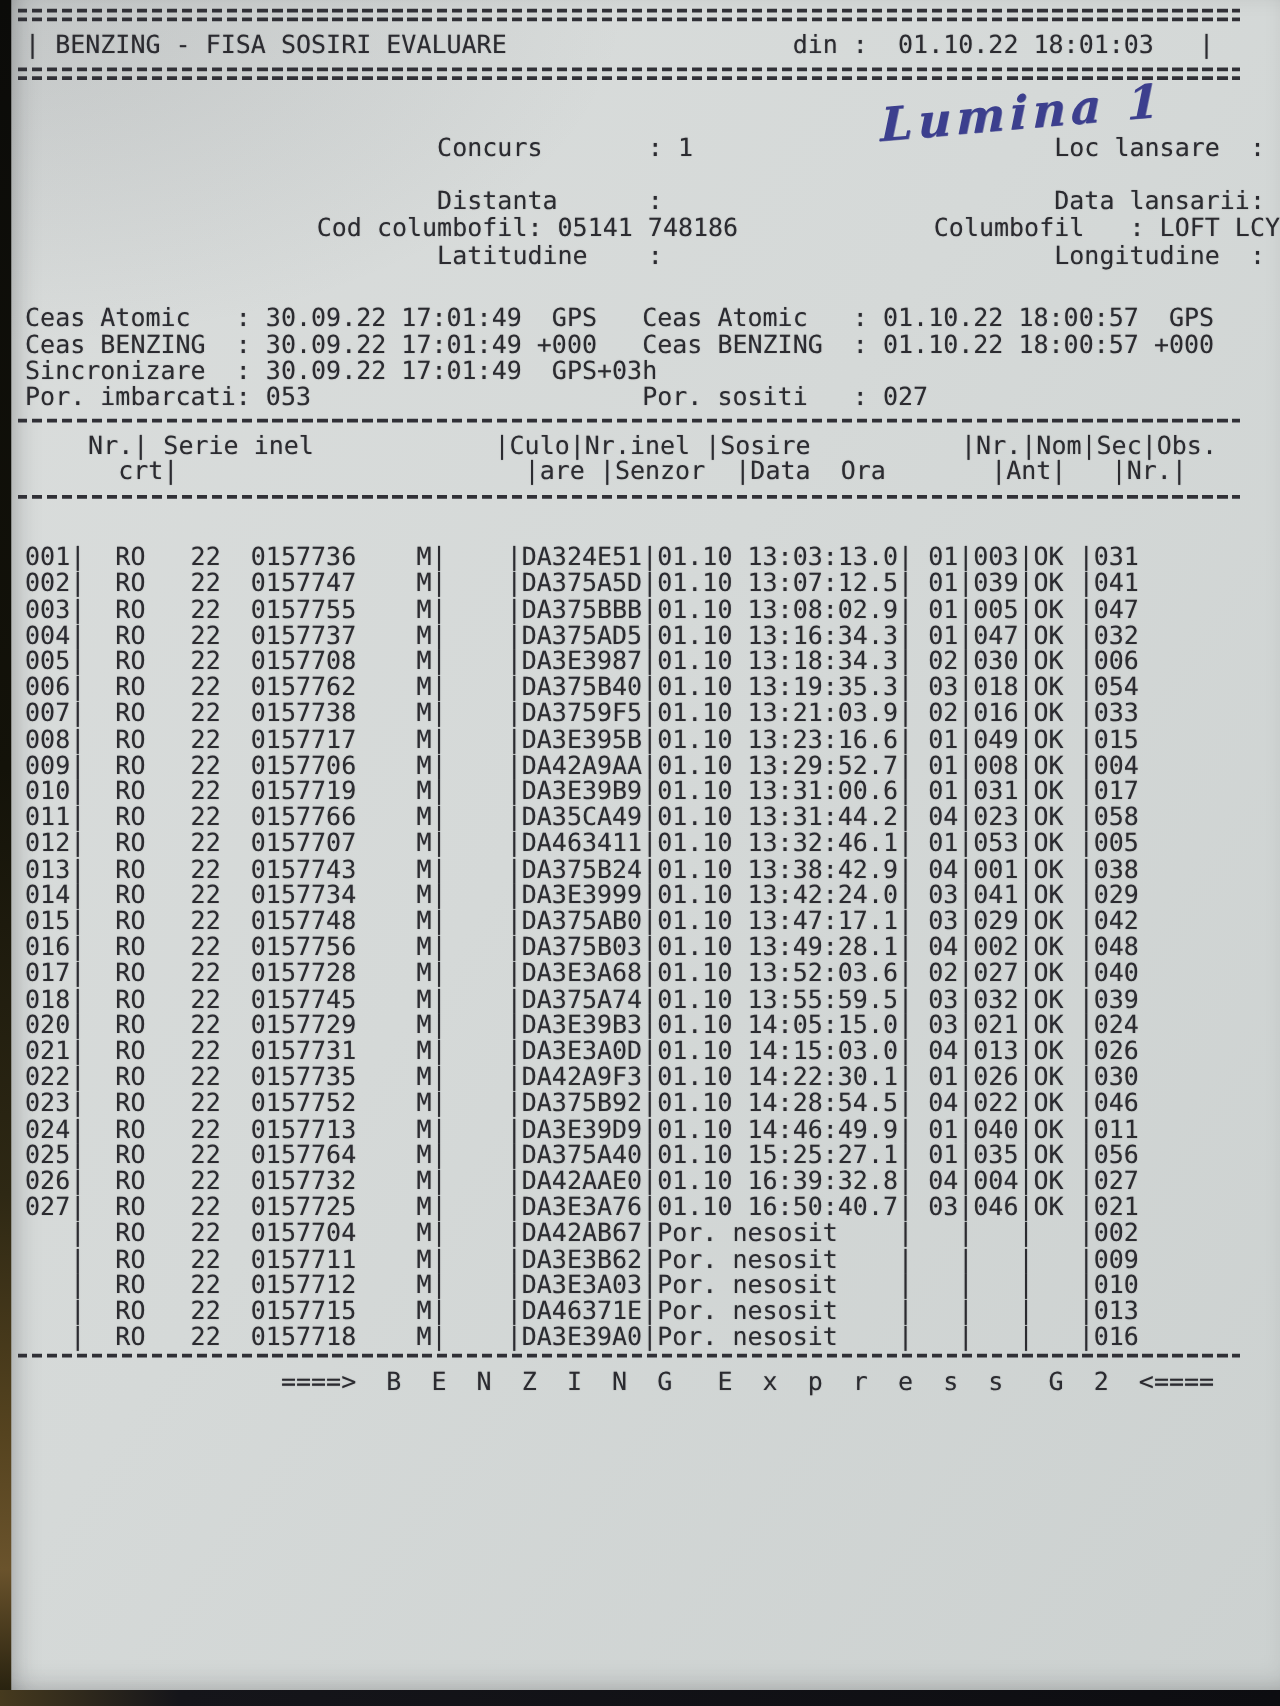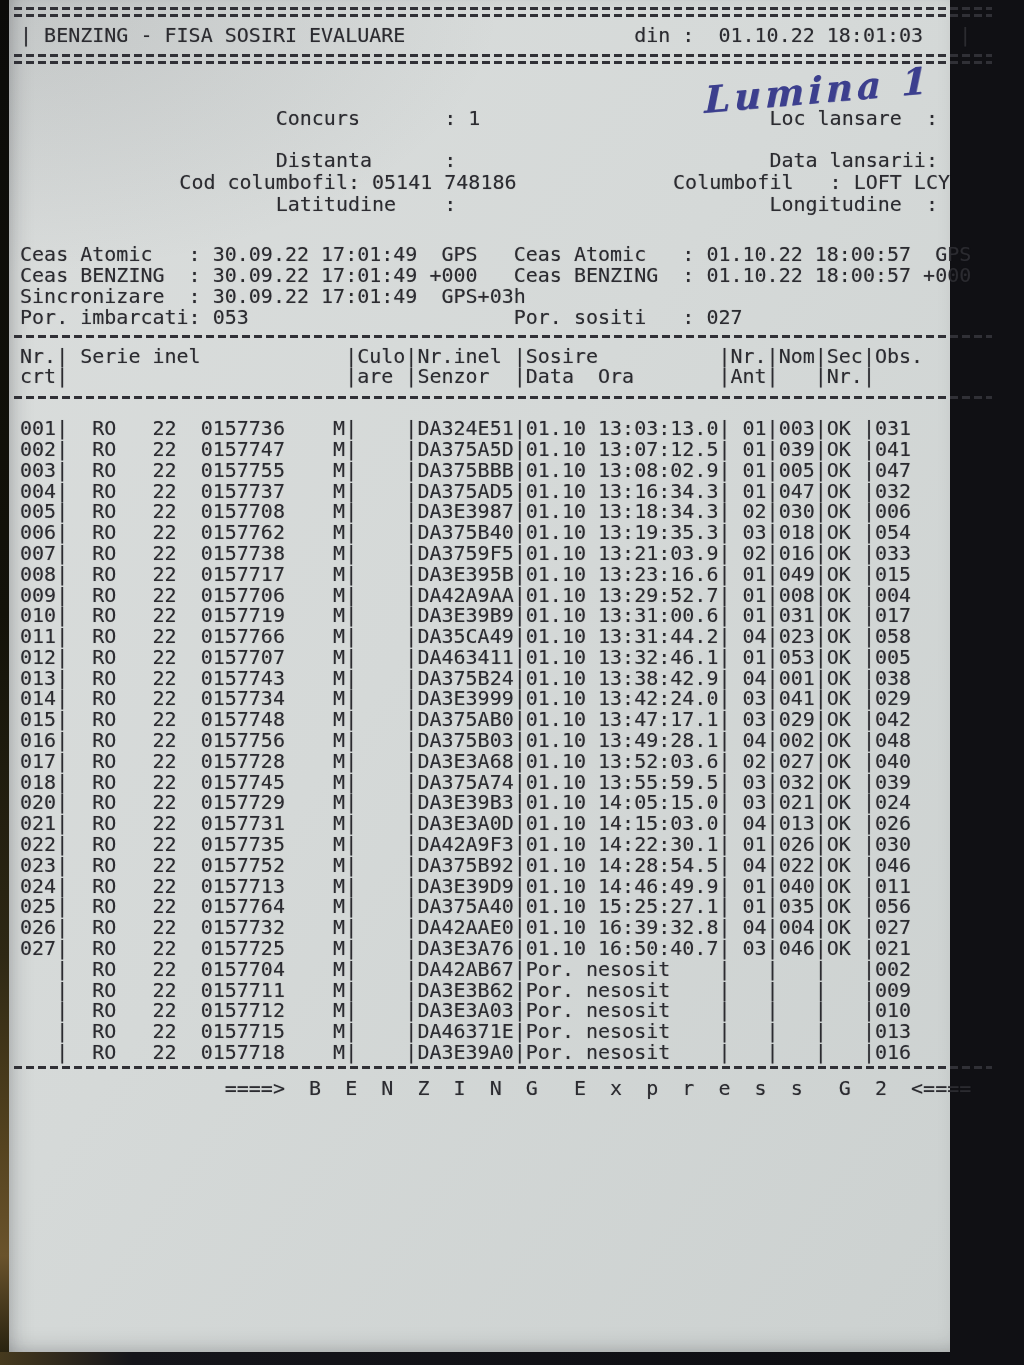--- a/index.html
+++ b/index.html
@@ -1,21 +1,21 @@
 <!DOCTYPE html>
 <html><head>
 <meta charset="utf-8">
 <style>
   html,body{margin:0;padding:0;}
   body{
     width:1024px;height:1365px;overflow:hidden;
     background:#101014;
     font-family:"DejaVu Sans Mono",monospace;
   }
-  .photo{position:relative;width:950px;height:1365px;background:linear-gradient(180deg,#17171c,#0e0e12);text-decoration:underline;}
+  .photo{position:relative;width:1024px;height:1365px;background:linear-gradient(180deg,#17171c,#0e0e12);text-decoration:underline;}
   .edge-left{
     position:absolute;left:0;top:0;bottom:0;width:9px;z-index:3;
     background:linear-gradient(180deg,#0b0b09 0%,#131209 45%,#2e2814 70%,#55431f 84%,#6a532c 92%,#201c0c 100%);
   }
   .edge-bottom{
     position:absolute;left:0;right:0;bottom:0;height:13px;z-index:3;
     background:linear-gradient(90deg,#463a1e 0%,#15151a 14%,#0d0d11 100%);
   }
   .paper{
     position:absolute;left:7px;top:0;right:0;bottom:12px;z-index:1;
@@ -42,23 +42,23 @@
       repeating-linear-gradient(90deg,#303036 0 8px,rgba(0,0,0,0) 8px 12px) 0 0/100% 3px no-repeat,
       repeating-linear-gradient(90deg,#303036 0 8px,rgba(0,0,0,0) 8px 12px) 0 7px/100% 3px no-repeat;
   }
   .r2-top{margin-top:7px;}
   .title-line{margin-top:8px;}
   .r2-bot{margin-top:8px;}
   .info-block{margin-top:44px;text-align:right;}
   .info-block .line{height:21.7px;}
   .clock-block{margin-top:29px;}
   .rule-a{margin-top:7px;}
-  .thead-block{margin-top:8px;}
+  .thead-block{margin-top:8px;text-align:center;}
   .rule-b{margin-top:9px;}
-  .rows-block{margin-top:19px;}
+  .rows-block{margin-top:36px;}
   .rule-c{margin-top:3px;}
   .footer-line{margin-top:9px;}
   .handwriting{
     position:absolute;left:697px;top:68px;z-index:2;
     font-family:"DejaVu Serif",serif;font-style:italic;font-weight:600;
     font-size:37px;letter-spacing:4px;
     transform:rotate(-5deg) skewX(-6deg);
     text-shadow:0.6px 0.4px 0.4px rgba(46,50,130,.55);
   }
 </style>

